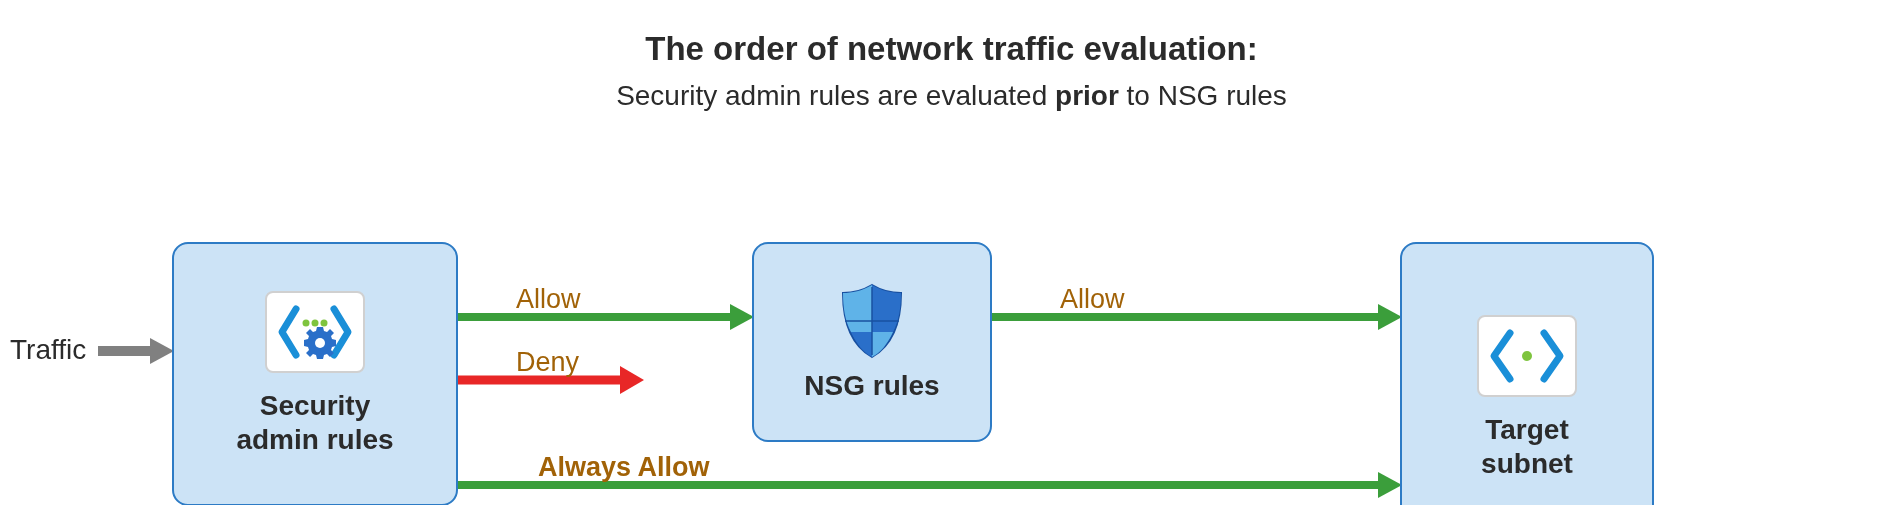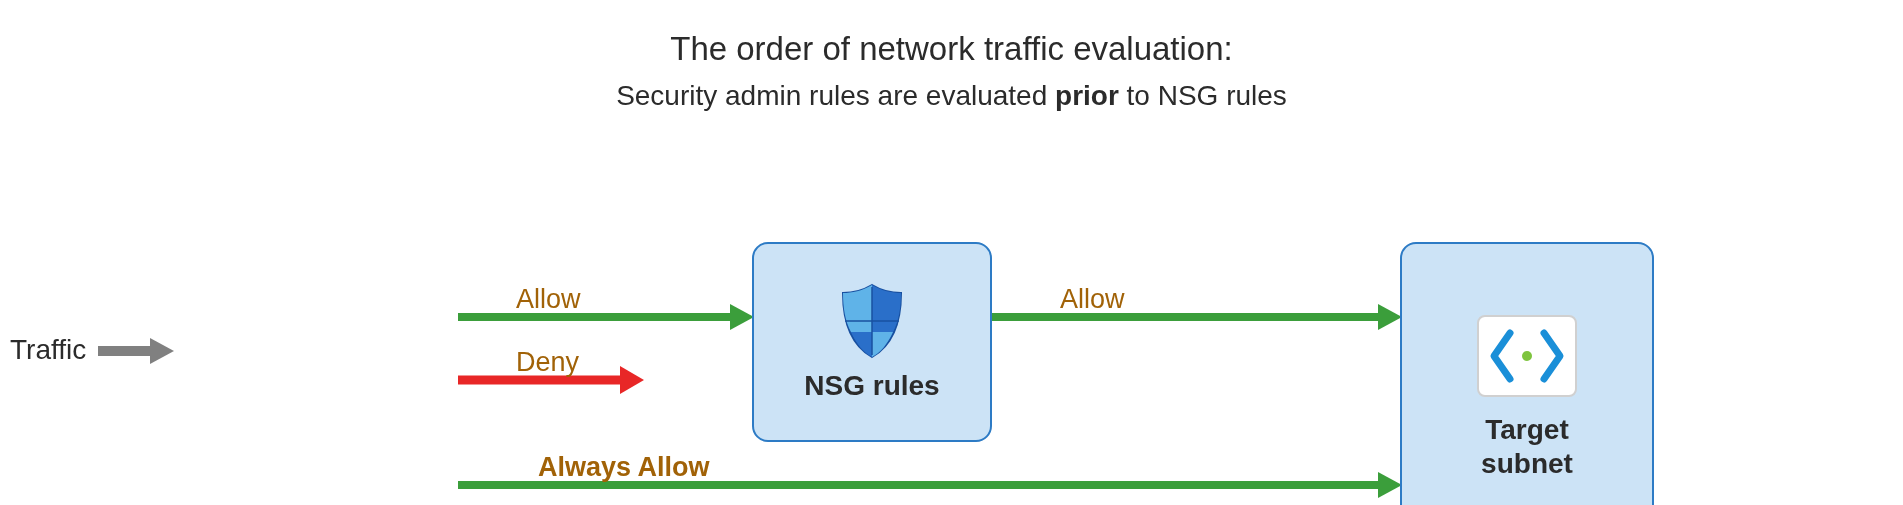--- a/index.html
+++ b/index.html
@@ -13,21 +13,21 @@
       width: 1903px;
       height: 505px;
       position: relative;
     }
     .header {
       text-align: center;
       padding-top: 30px;
     }
     .title {
       font-size: 33px;
-      font-weight: 400;
+      font-weight: 700;
       color: #2b2b2b;
     }
     .subtitle {
       font-size: 28px;
       color: #2b2b2b;
       margin-top: 12px;
     }
     .subtitle .bold {
       font-weight: 700;
     }
@@ -117,20 +117,43 @@
 
 <div class="diagram">
 
   <div class="traffic-label">Traffic</div>
 
   <svg class="arrow" style="left:98px; top:224px; width:76px; height:30px;">
     <line x1="0" y1="15" x2="56" y2="15" stroke="#808080" stroke-width="10"></line>
     <polygon points="52,2 76,15 52,28" fill="#808080"></polygon>
   </svg>
 
+  <div class="box box-security">
+    <div class="icon-container">
+      <svg width="78" height="62" viewBox="0 0 78 62">
+
+        <path d="M 20 8 L 6 31 L 20 54" stroke="#1a8fd8" stroke-width="7" fill="none" stroke-linecap="round" stroke-linejoin="round"></path>
+
+        <path d="M 58 8 L 72 31 L 58 54" stroke="#1a8fd8" stroke-width="7" fill="none" stroke-linecap="round" stroke-linejoin="round"></path>
+
+        <circle cx="30" cy="22" r="3.5" fill="#7ec43e"></circle>
+        <circle cx="39" cy="22" r="3.5" fill="#7ec43e"></circle>
+        <circle cx="48" cy="22" r="3.5" fill="#7ec43e"></circle>
+
+        <g transform="translate(44,42)">
+          <path d="M -16 -3 L -16 3 L -12 4 L -11 7 L -14 10 L -10 14 L -7 11 L -4 12 L -3 16 L 3 16 L 4 12 L 7 11 L 10 14 L 14 10 L 11 7 L 12 4 L 16 3 L 16 -3 L 12 -4 L 11 -7 L 14 -10 L 10 -14 L 7 -11 L 4 -12 L 3 -16 L -3 -16 L -4 -12 L -7 -11 L -10 -14 L -14 -10 L -11 -7 L -12 -4 Z" fill="#2a6fc9"></path>
+          <circle cx="0" cy="0" r="5" fill="#ffffff"></circle>
+        </g>
+      </svg>
+    </div>
+    <div class="box-label">
+      <span style="white-space:pre-line;">Security
+admin rules</span>
+    </div>
+  </div>
 
   <svg class="arrow" style="left:458px; top:190px; width:296px; height:30px;">
     <line x1="0" y1="15" x2="276" y2="15" stroke="#3b9e3b" stroke-width="8"></line>
     <polygon points="272,2 296,15 272,28" fill="#3b9e3b"></polygon>
   </svg>
   <div class="arrow-label" style="left:516px; top:172px;">Allow</div>
 
   <svg class="arrow" style="left:458px; top:253px; width:186px; height:30px;">
     <line x1="0" y1="15" x2="166" y2="15" stroke="#e82727" stroke-width="9"></line>
     <polygon points="162,1 186,15 162,29" fill="#e82727"></polygon>

